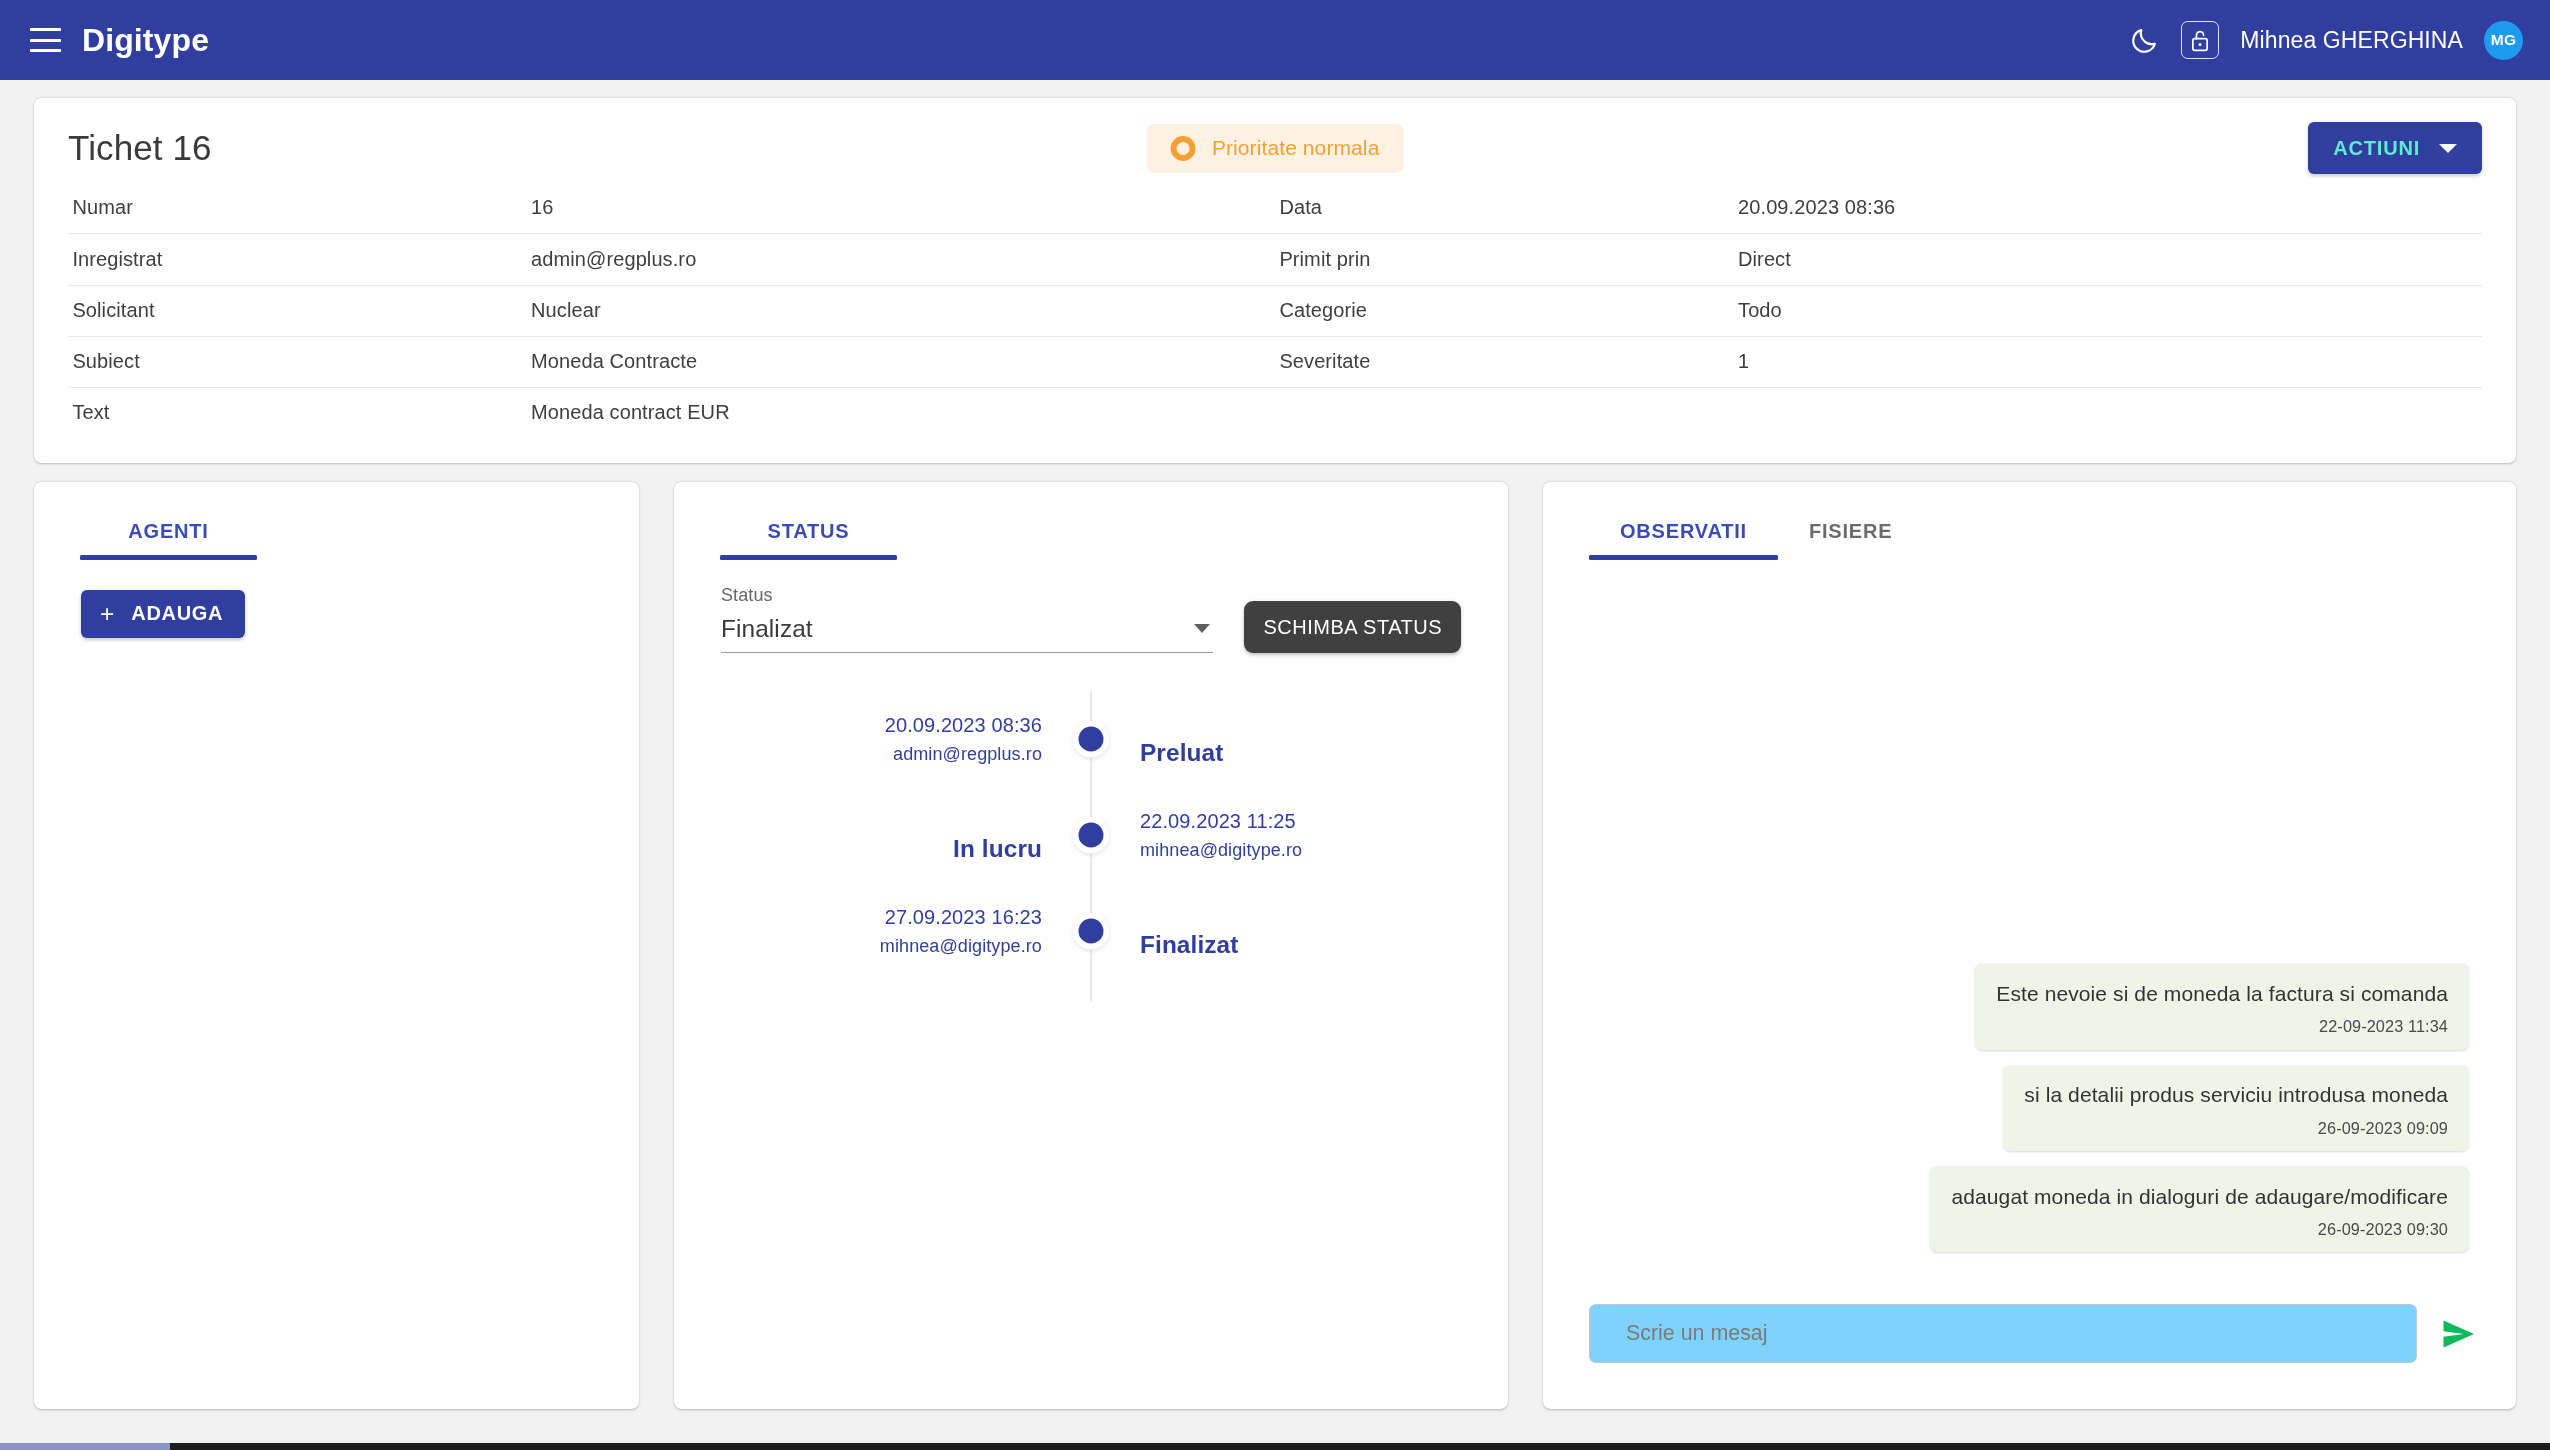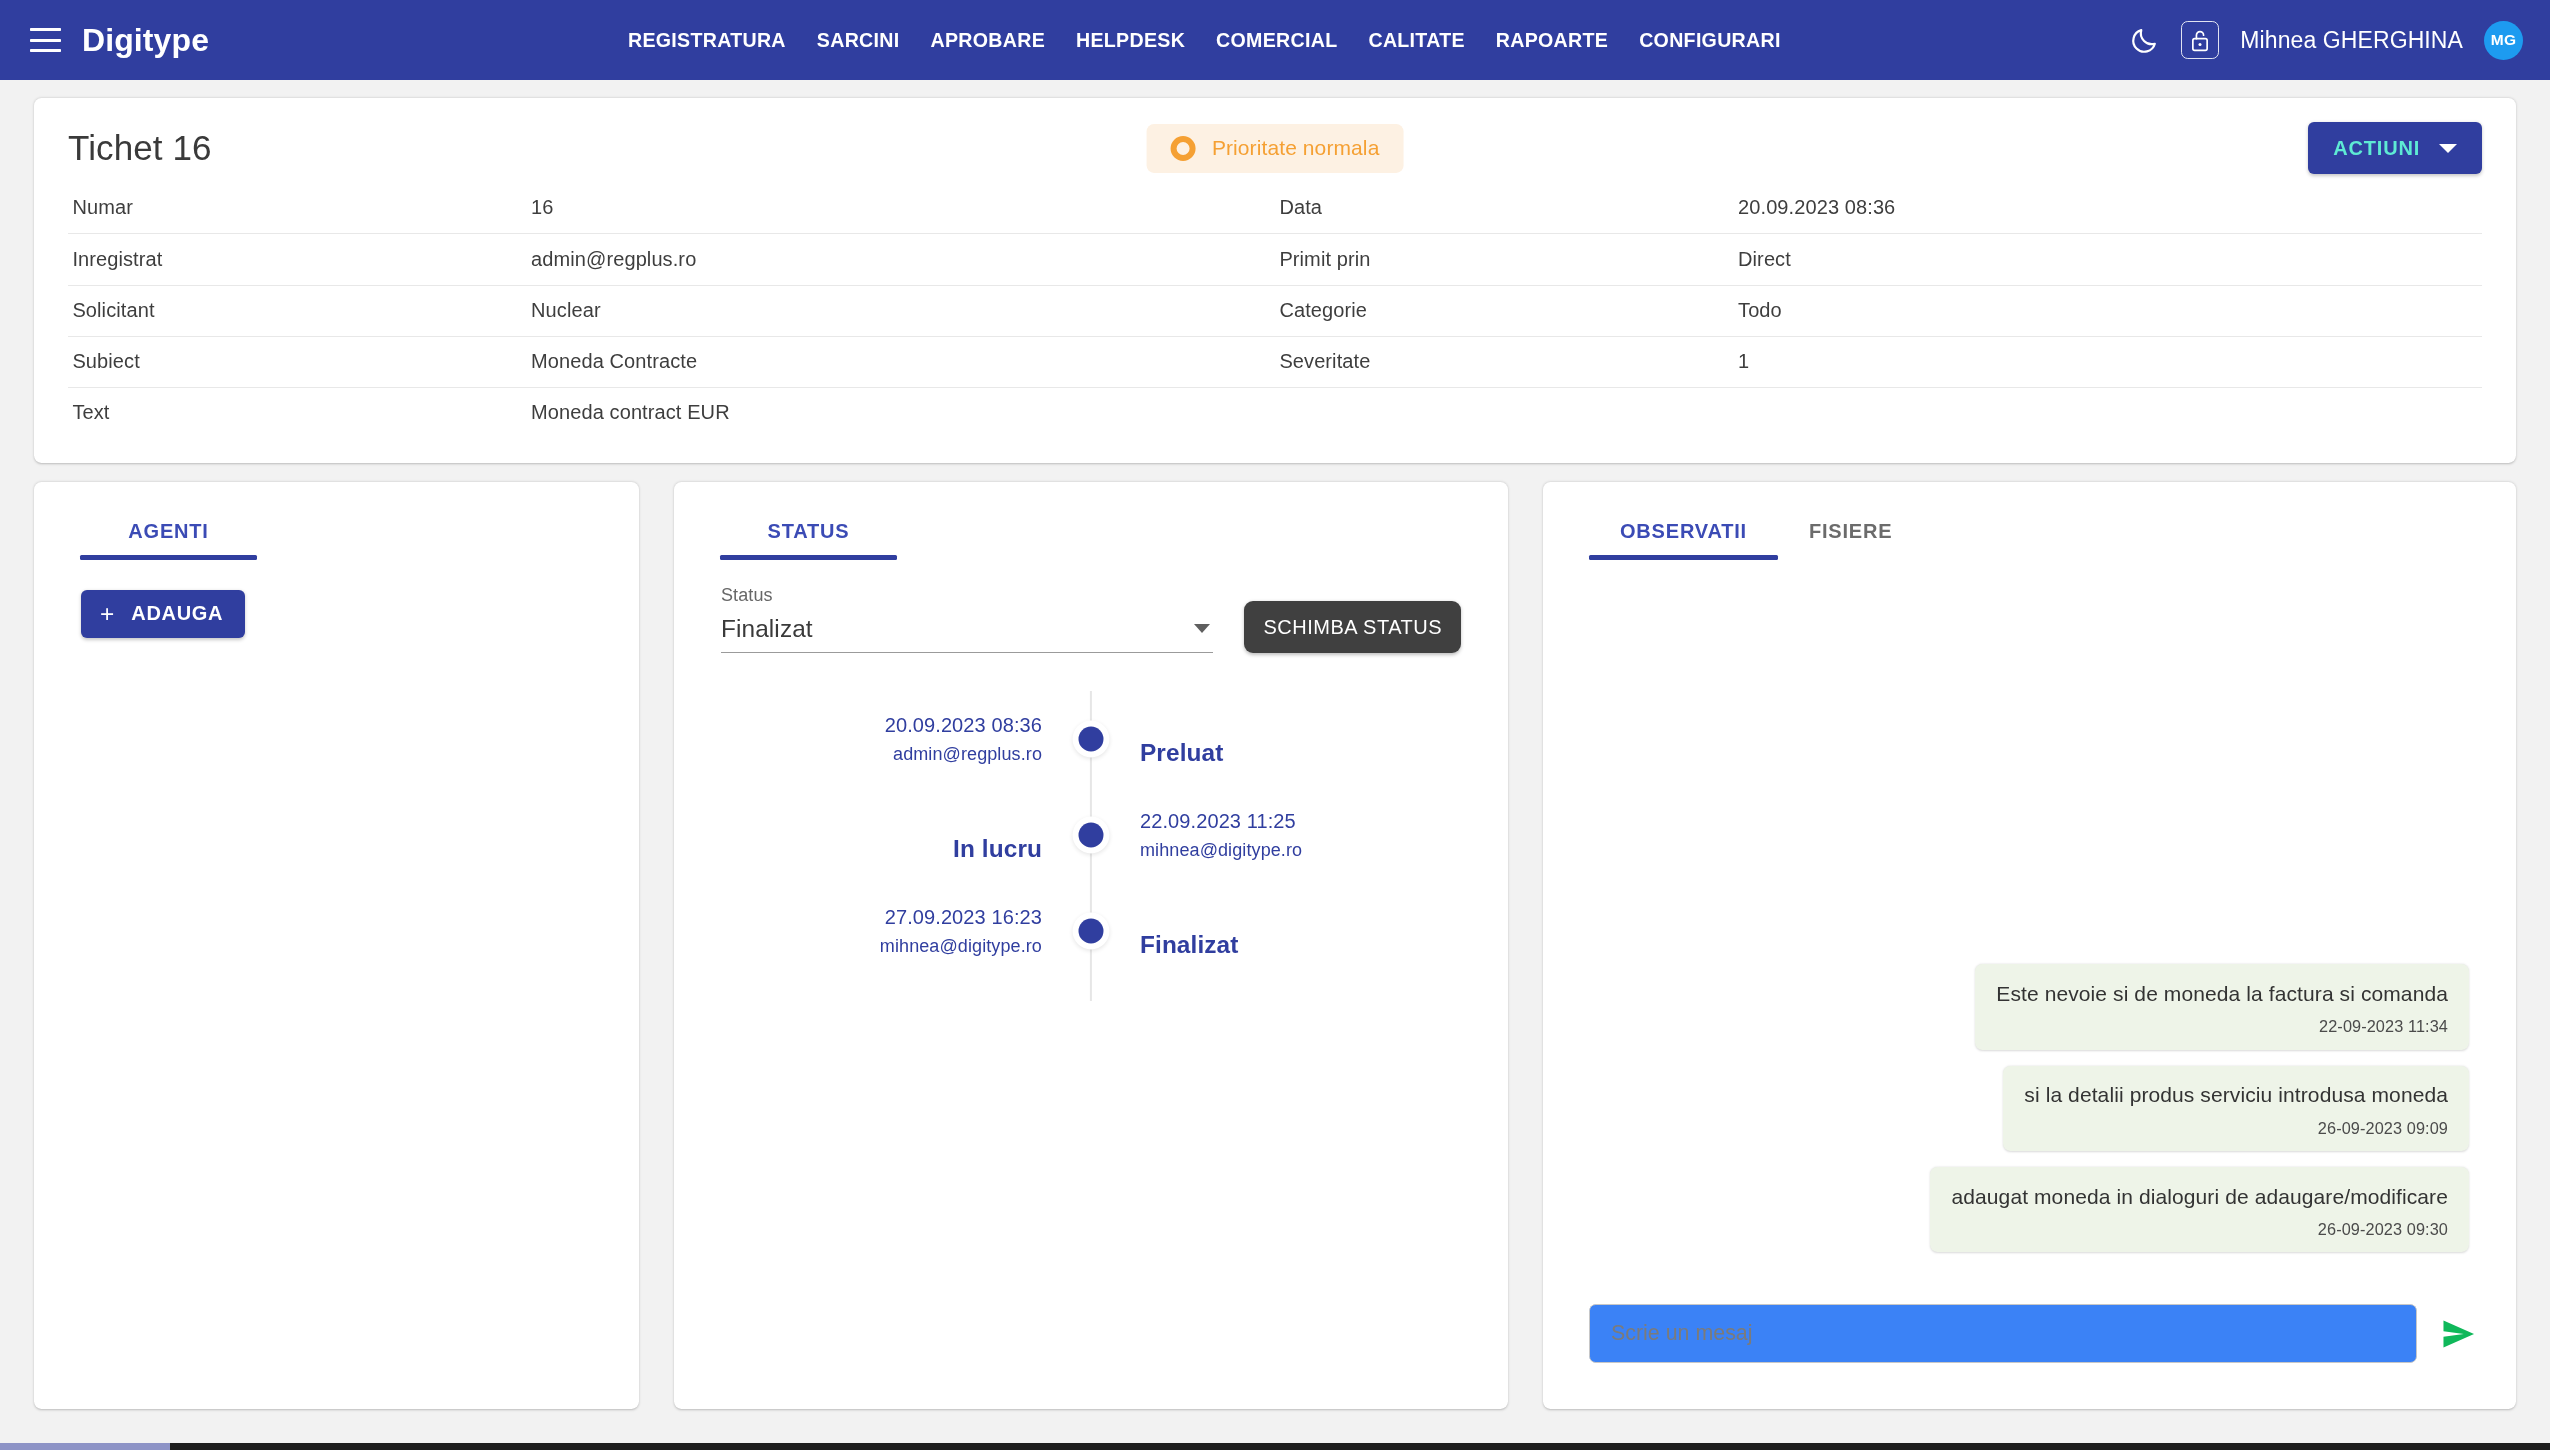--- a/index.html
+++ b/index.html
@@ -316,25 +316,25 @@
     display: flex;
     align-items: center;
     gap: 21px;
     padding: 31px 37px 46px 46px;
   }
   .msg-input {
     flex: 1;
     height: 59px;
     border: 1.5px solid #c7c7c7;
     border-radius: 6.7px;
-    padding: 0 21px;
+    padding: 0 36px;
     font-size: 21.4px;
     color: #3a3a3a;
     font-family: "Liberation Sans", sans-serif;
-    background: #3b82f6;
+    background: #7dd3fc;
     outline: none;
   }
   .msg-input::placeholder { color: #7b7b7b; }
   .send-btn {
     background: none; border: none; cursor: pointer;
     width: 41px; height: 41px;
     display: flex; align-items: center; justify-content: center;
     padding: 0;
   }
 
@@ -357,30 +357,20 @@
 <body>
 
 <div class="topnav">
   <div class="hamburger">
     <span></span>
     <span></span>
     <span></span>
   </div>
   <div class="brand">Digitype</div>
 
-  <nav class="nav-links">
-    <a class="nav-link">REGISTRATURA</a>
-    <a class="nav-link">SARCINI</a>
-    <a class="nav-link">APROBARE</a>
-    <a class="nav-link">HELPDESK</a>
-    <a class="nav-link">COMERCIAL</a>
-    <a class="nav-link">CALITATE</a>
-    <a class="nav-link">RAPOARTE</a>
-    <a class="nav-link">CONFIGURARI</a>
-  </nav>
 
   <div class="nav-right">
     <svg class="moon-icon" viewBox="0 0 24 24">
       <path d="M20 14.5A8.5 8.5 0 0 1 9.5 4a8.5 8.5 0 1 0 10.5 10.5z" fill="none" stroke="#fff" stroke-width="1.7" stroke-linejoin="round"></path>
     </svg>
     <div class="lock-btn">
       <svg width="22" height="25" viewBox="0 0 24 28">
         <rect x="4" y="12" width="16" height="13" rx="2" fill="none" stroke="#fff" stroke-width="1.9"></rect>
         <path d="M8 12V8a4 4 0 0 1 8 0" fill="none" stroke="#fff" stroke-width="1.9" stroke-linecap="round"></path>
         <circle cx="12" cy="18.5" r="1.7" fill="#fff"></circle>

